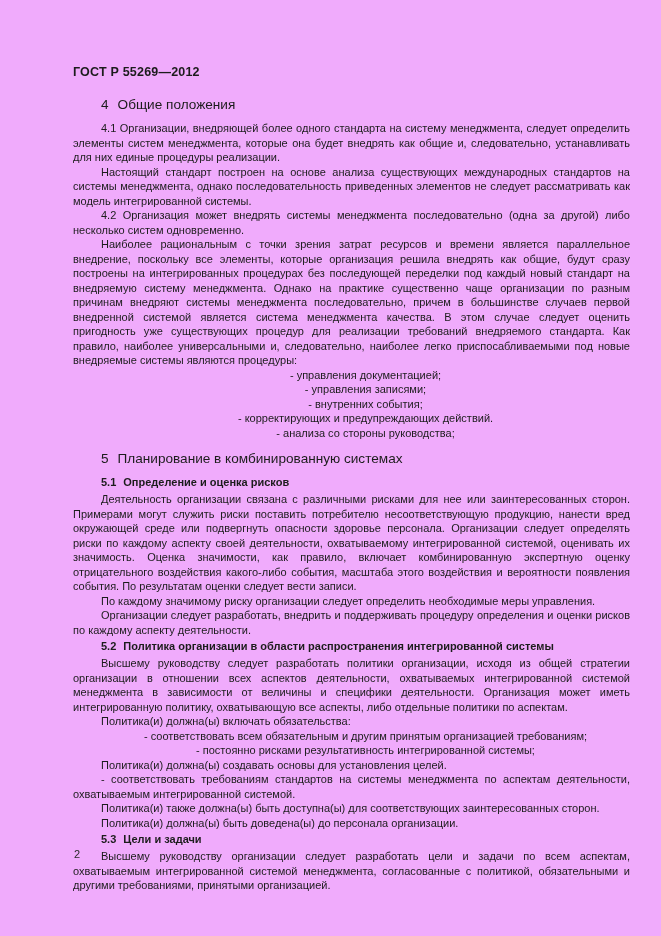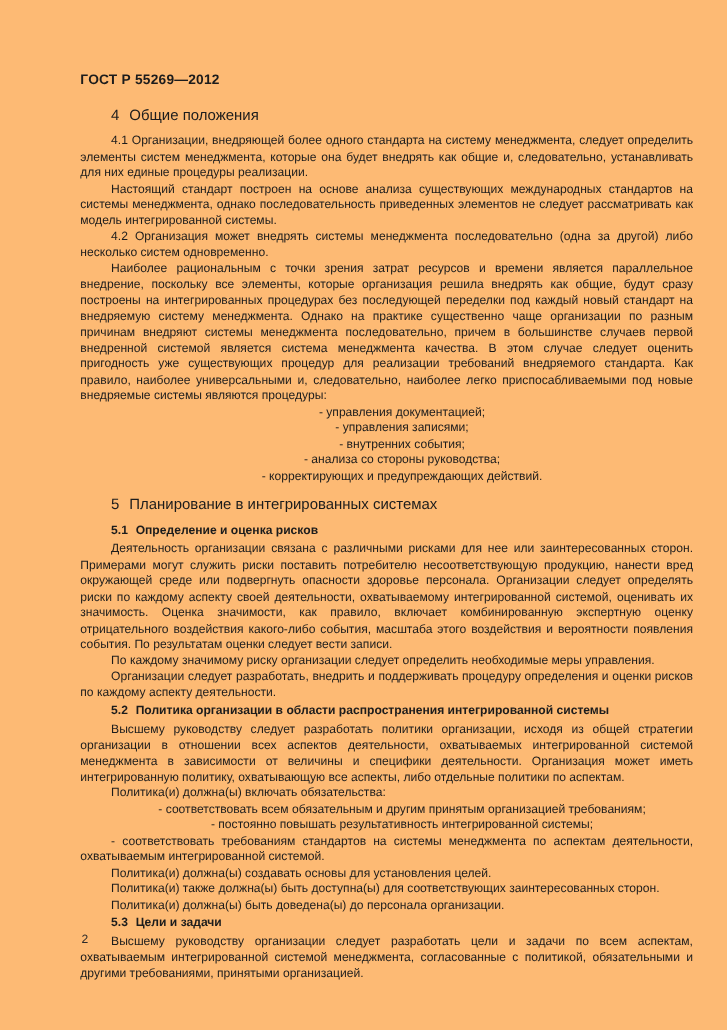--- a/index.html
+++ b/index.html
@@ -4,21 +4,21 @@
 <style>
   html, body {
     margin: 0;
     padding: 0;
     background: #ffffff;
   }
   .page {
     position: relative;
     width: 661px;
     height: 936px;
-    background: #fdba74;
+    background: #f0abfc;
     font-family: "Liberation Sans", "DejaVu Sans", sans-serif;
     color: #1c1c1c;
     overflow: hidden;
   }
   .content {
     position: absolute;
     left: 73px;
     top: 65px;
     width: 557px;
   }
@@ -81,41 +81,41 @@
     <h1 class="sec-heading"><span class="num">4</span><span>Общие положения</span></h1>
 
     <p class="body">4.1  Организации, внедряющей более одного стандарта на систему менеджмента, следует определить элементы систем менеджмента, которые она будет внедрять как общие и, следовательно, устанавливать для них единые процедуры реализации.</p>
     <p class="body">Настоящий стандарт построен на основе анализа существующих международных стандартов на системы менеджмента, однако последовательность приведенных элементов не следует рассматривать как модель интегрированной системы.</p>
     <p class="body">4.2  Организация может внедрять системы менеджмента последовательно (одна за другой) либо несколько систем одновременно.</p>
     <p class="body">Наиболее рациональным с точки зрения затрат ресурсов и времени является параллельное внедрение, поскольку все элементы, которые организация решила внедрять как общие, будут сразу построены на интегрированных процедурах без последующей переделки под каждый новый стандарт на внедряемую систему менеджмента. Однако на практике существенно чаще организации по разным причинам внедряют системы менеджмента последовательно, причем в большинстве случаев первой внедренной системой является система менеджмента качества. В этом случае следует оценить пригодность уже существующих процедур для реализации требований внедряемого стандарта. Как правило, наиболее универсальными и, следовательно, наиболее легко приспосабливаемыми под новые внедряемые системы являются процедуры:</p>
 
     <p class="li">-  управления документацией;</p>
     <p class="li">-  управления записями;</p>
     <p class="li">-  внутренних события;</p>
+    <p class="li">-  корректирующих и предупреждающих действий.</p>
     <p class="li">-  анализа со стороны руководства;</p>
-    <p class="li">-  корректирующих и предупреждающих действий.</p>
 
-    <h1 class="sec-heading sec5"><span class="num">5</span><span>Планирование в интегрированных системах</span></h1>
+    <h1 class="sec-heading sec5"><span class="num">5</span><span>Планирование в комбинированную системах</span></h1>
 
     <h2 class="sub-heading"><span class="num">5.1</span><span>Определение и оценка рисков</span></h2>
 
     <p class="body">Деятельность организации связана с различными рисками для нее или заинтересованных сторон. Примерами могут служить риски поставить потребителю несоответствующую продукцию, нанести вред окружающей среде или подвергнуть опасности здоровье персонала. Организации следует определять риски по каждому аспекту своей деятельности, охватываемому интегрированной системой, оценивать их значимость. Оценка значимости, как правило, включает комбинированную экспертную оценку отрицательного воздействия какого-либо события, масштаба этого воздействия и вероятности появления события. По результатам оценки следует вести записи.</p>
     <p class="body">По каждому значимому риску организации следует определить необходимые меры управления.</p>
     <p class="body">Организации следует разработать, внедрить и поддерживать процедуру определения и оценки рисков по каждому аспекту деятельности.</p>
 
     <h2 class="sub-heading"><span class="num">5.2</span><span>Политика организации в области распространения интегрированной системы</span></h2>
 
     <p class="body">Высшему руководству следует разработать политики организации, исходя из общей стратегии организации в отношении всех аспектов деятельности, охватываемых интегрированной системой менеджмента в зависимости от величины и специфики деятельности. Организация может иметь интегрированную политику, охватывающую все аспекты, либо отдельные политики по аспектам.</p>
     <p class="body">Политика(и) должна(ы) включать обязательства:</p>
 
     <p class="li">-  соответствовать всем обязательным и другим принятым организацией требованиям;</p>
-    <p class="li">-  постоянно повышать результативность интегрированной системы;</p>
+    <p class="li">-  постоянно рисками результативность интегрированной системы;</p>
+    <p class="body">Политика(и) должна(ы) создавать основы для установления целей.</p>
+
     <p class="body">-  соответствовать требованиям стандартов на системы менеджмента по аспектам деятельности, охватываемым интегрированной системой.</p>
-
-    <p class="body">Политика(и) должна(ы) создавать основы для установления целей.</p>
     <p class="body">Политика(и) также должна(ы) быть доступна(ы) для соответствующих заинтересованных сторон.</p>
     <p class="body">Политика(и) должна(ы) быть доведена(ы) до персонала организации.</p>
 
     <h2 class="sub-heading"><span class="num">5.3</span><span>Цели и задачи</span></h2>
 
     <p class="body">Высшему руководству организации следует разработать цели и задачи по всем аспектам, охватываемым интегрированной системой менеджмента, согласованные с политикой, обязательными и другими требованиями, принятыми организацией.</p>
 
   </div>
 
   <div class="page-number">2</div>

